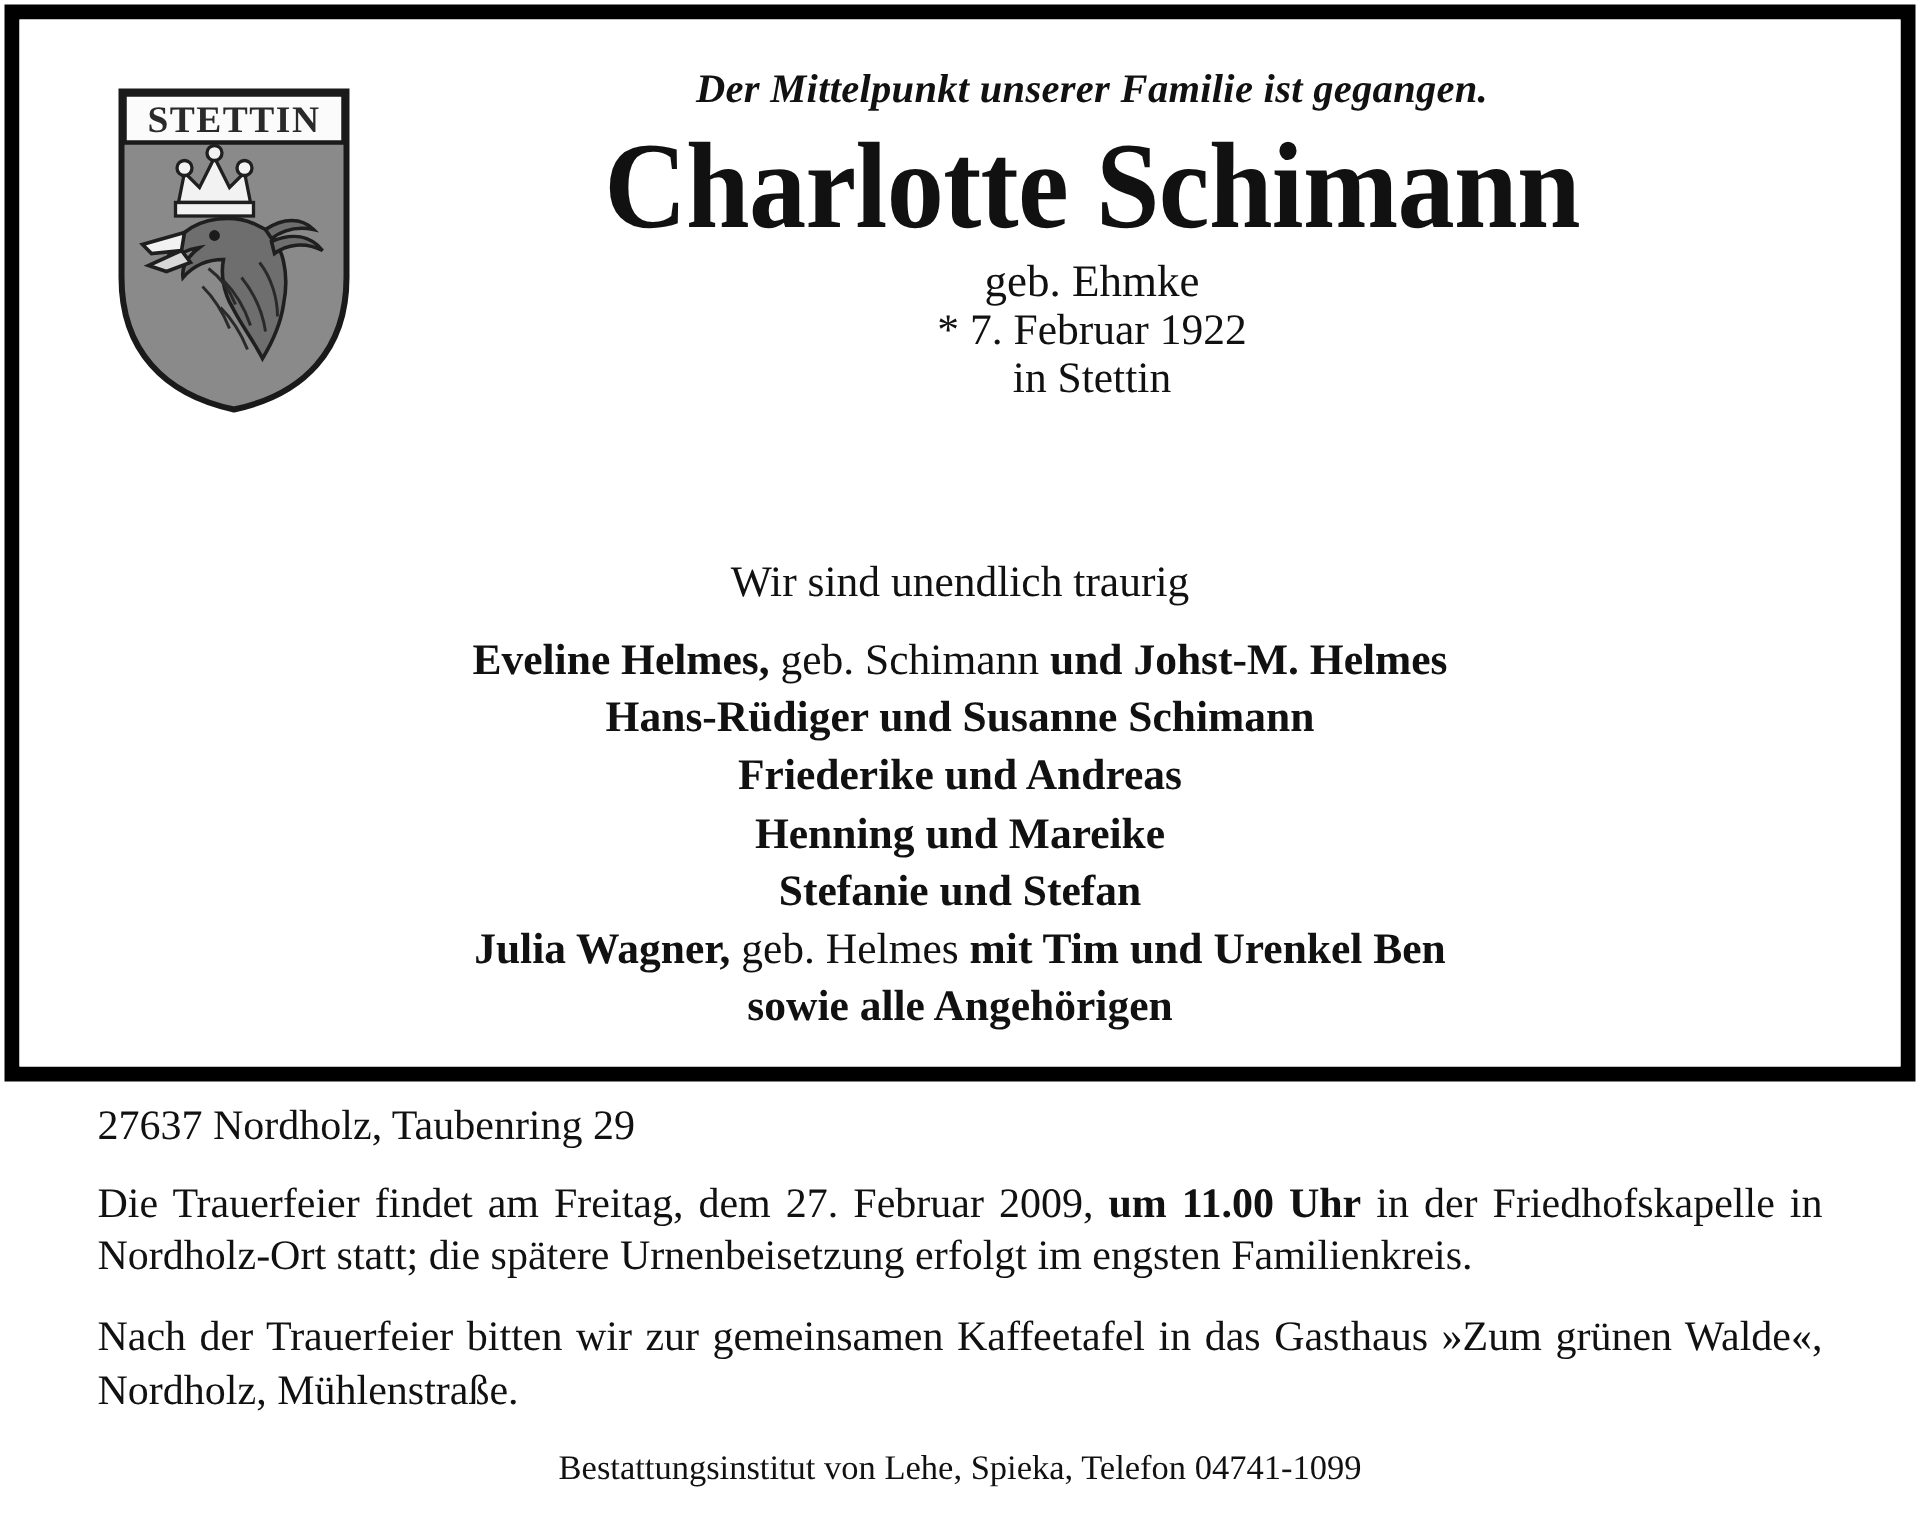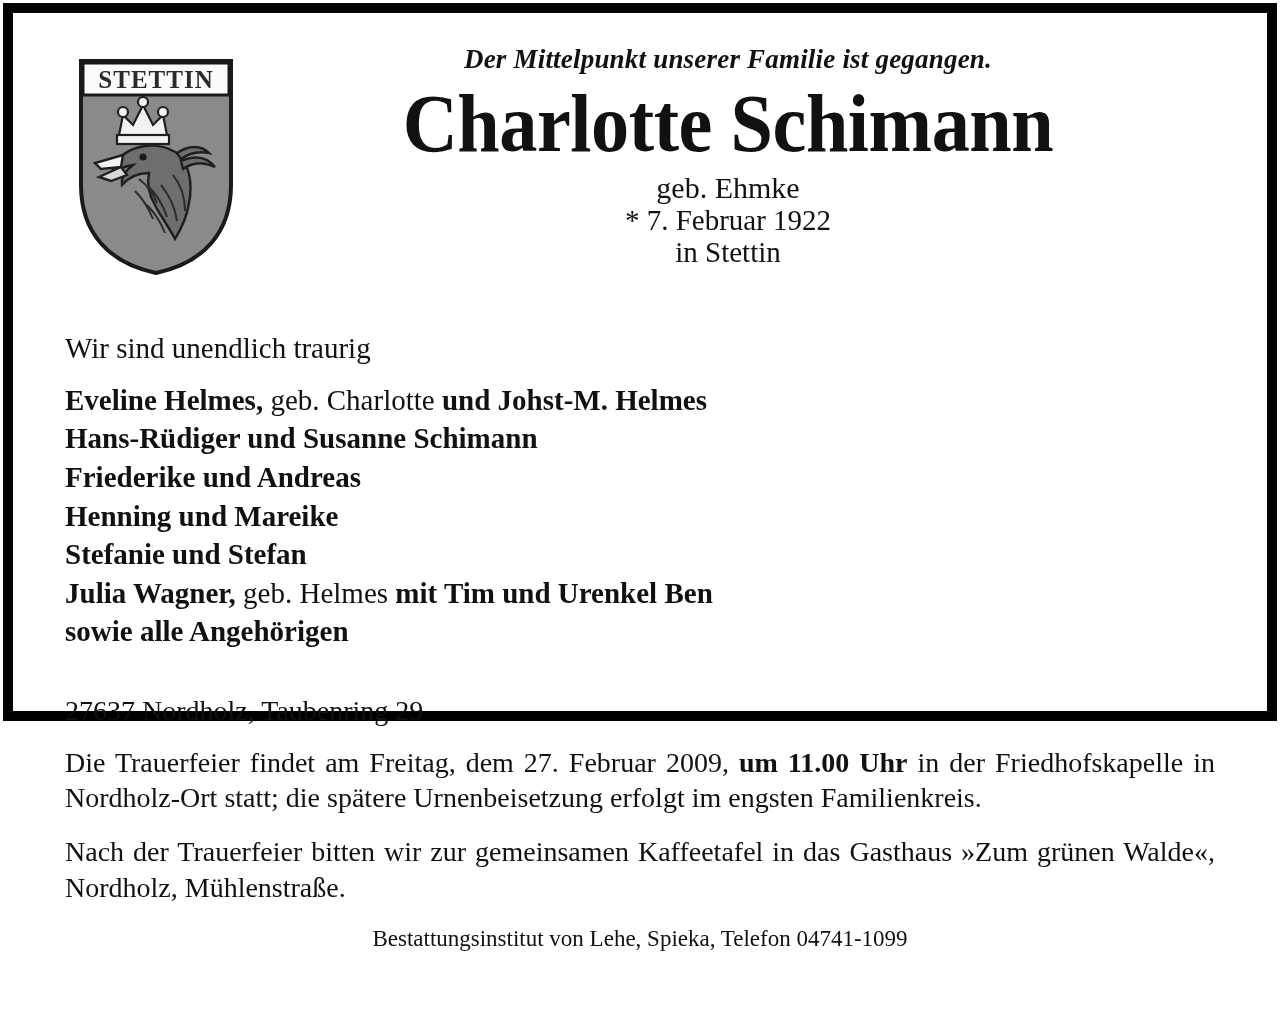--- a/index.html
+++ b/index.html
@@ -94,21 +94,22 @@
     flex: 1 1 50%;
     text-align: center;
     font-size: 29px;
     line-height: 1.12;
   }
   .life-col .date { display: block; }
   .life-col .place { display: block; }
 
   
   .mourners {
-    margin-top: 20px;
+    text-align: center;
+    margin-top: 60px;
   }
   .mourn-intro {
     font-size: 29px;
     line-height: 1.1;
     margin-bottom: 16px;
   }
   .mourn-line {
     font-size: 29px;
     font-weight: bold;
     line-height: 1.33;
@@ -206,21 +207,21 @@
               <span class="place">in Stettin</span>
             </div>
           </div>
         </div>
       </div>
 
       <div class="mourners">
         <div class="mourn-intro">Wir sind unendlich traurig</div>
 
         <div class="mourn-line">
-          <span>Eveline Helmes,</span><span class="reg"> geb. Charlotte </span><span>und Johst-M. Helmes</span>
+          <span>Eveline Helmes,</span><span class="reg"> geb. Schimann </span><span>und Johst-M. Helmes</span>
         </div>
         <div class="mourn-line">
           <span>Hans-Rüdiger und Susanne Schimann</span>
         </div>
         <div class="mourn-line">
           <span>Friederike und Andreas</span>
         </div>
         <div class="mourn-line">
           <span>Henning und Mareike</span>
         </div>

